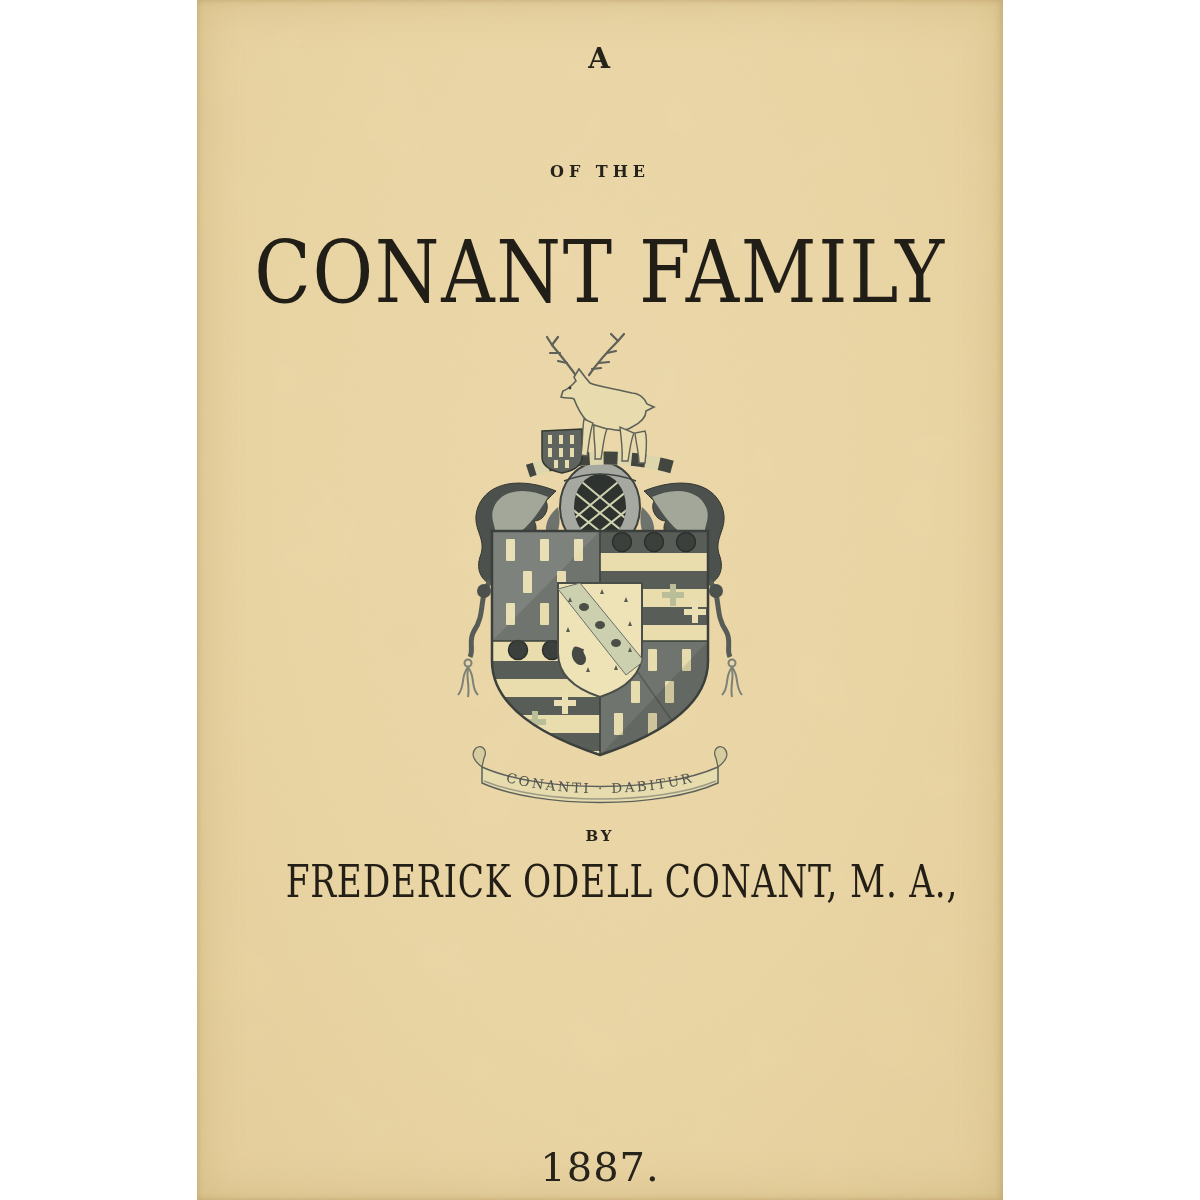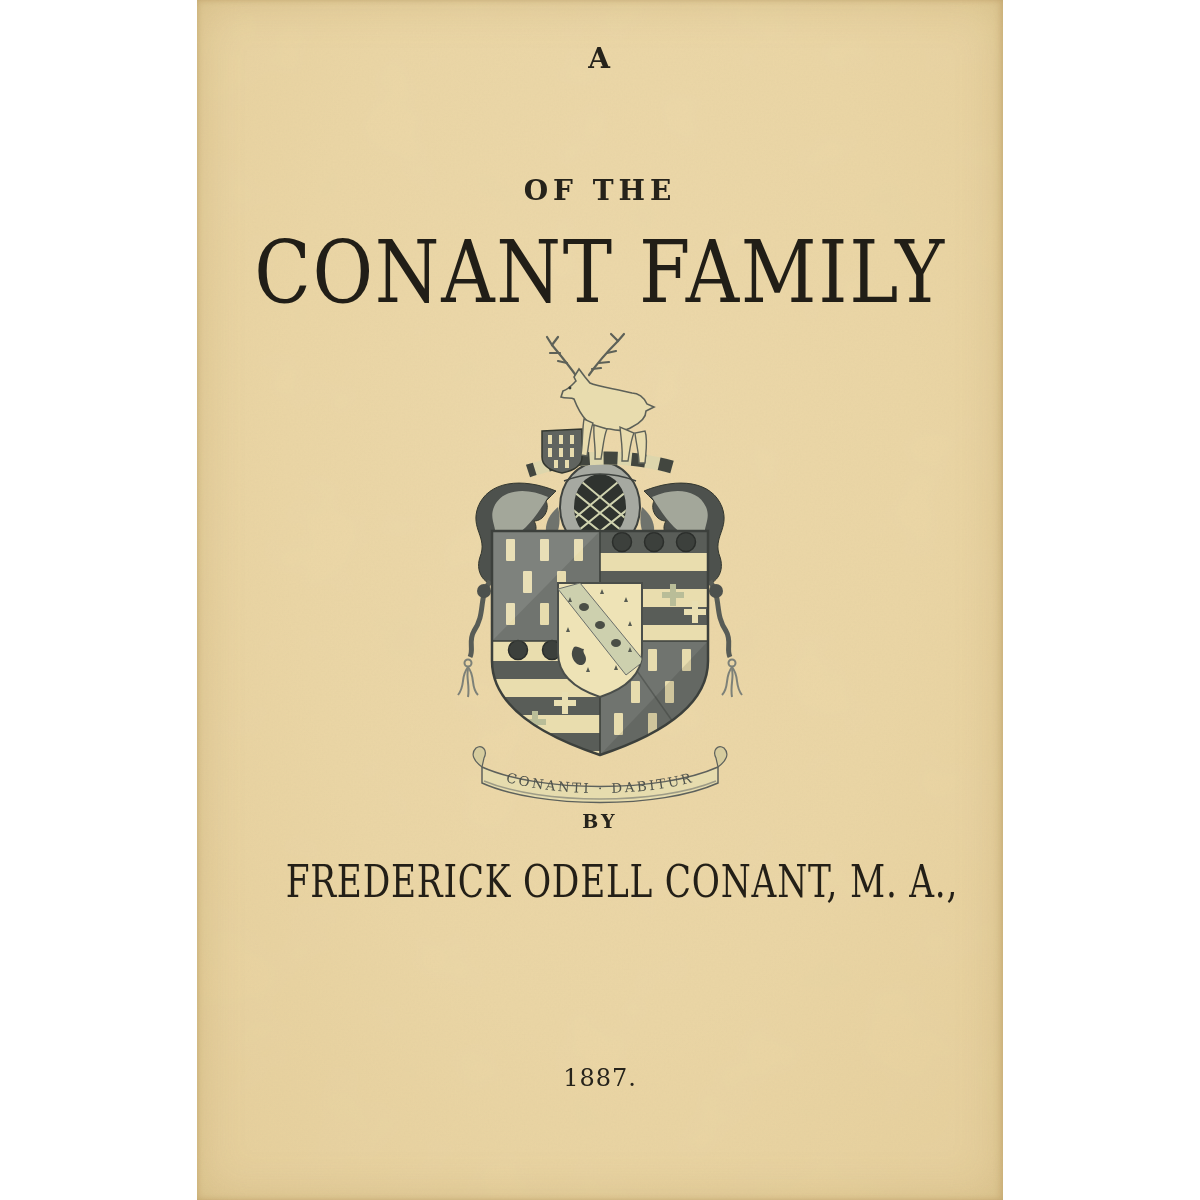--- a/index.html
+++ b/index.html
@@ -9,26 +9,26 @@
   }
   .paper{
     position:absolute;left:197px;top:0;width:806px;height:1200px;
     background:radial-gradient(ellipse at 50% 38%, #eedaac 0%, #ecd7a6 55%, #e7d09c 100%);
     box-shadow:inset 0 0 46px rgba(170,135,70,.28), inset -3px 0 6px rgba(150,115,60,.25), inset 2px 0 5px rgba(150,115,60,.18);
   }
   .grain{position:absolute;left:0;top:0;width:806px;height:1200px;pointer-events:none;}
   .tx{position:absolute;left:0;right:0;text-align:center;color:#26231b;white-space:nowrap;}
   .half-title{top:42px;font-size:28px;letter-spacing:2px;font-weight:bold;}
   .series-title{top:101px;font-size:33px;letter-spacing:7px;}
-  .of-the{top:174px;font-size:28px;letter-spacing:5px;font-weight:bold;}
+  .of-the{top:162px;font-size:16px;letter-spacing:5px;font-weight:bold;}
   .main-title{top:222px;font-size:86px;letter-spacing:2px;font-weight:normal;margin:0;
       transform:scaleX(.86);transform-origin:50% 0;color:#211e17;}
-  .byline{top:810px;font-size:19px;letter-spacing:3px;font-weight:bold;}
+  .byline{top:827px;font-size:15px;letter-spacing:3px;font-weight:bold;}
   .author{top:856px;font-size:44px;letter-spacing:1px;transform:scaleX(.78);transform-origin:50% 0;color:#231f17;}
-  .year{top:1064px;font-size:24px;letter-spacing:1px;}
+  .year{top:1144px;font-size:40px;letter-spacing:1px;}
   .arms{position:absolute;left:233px;top:331px;}
 </style>
 </head>
 <body>
 
 <div class="canvas">
   <div class="paper">
 
     <svg class="grain" width="806" height="1200" aria-hidden="true">
       <filter id="gr">

